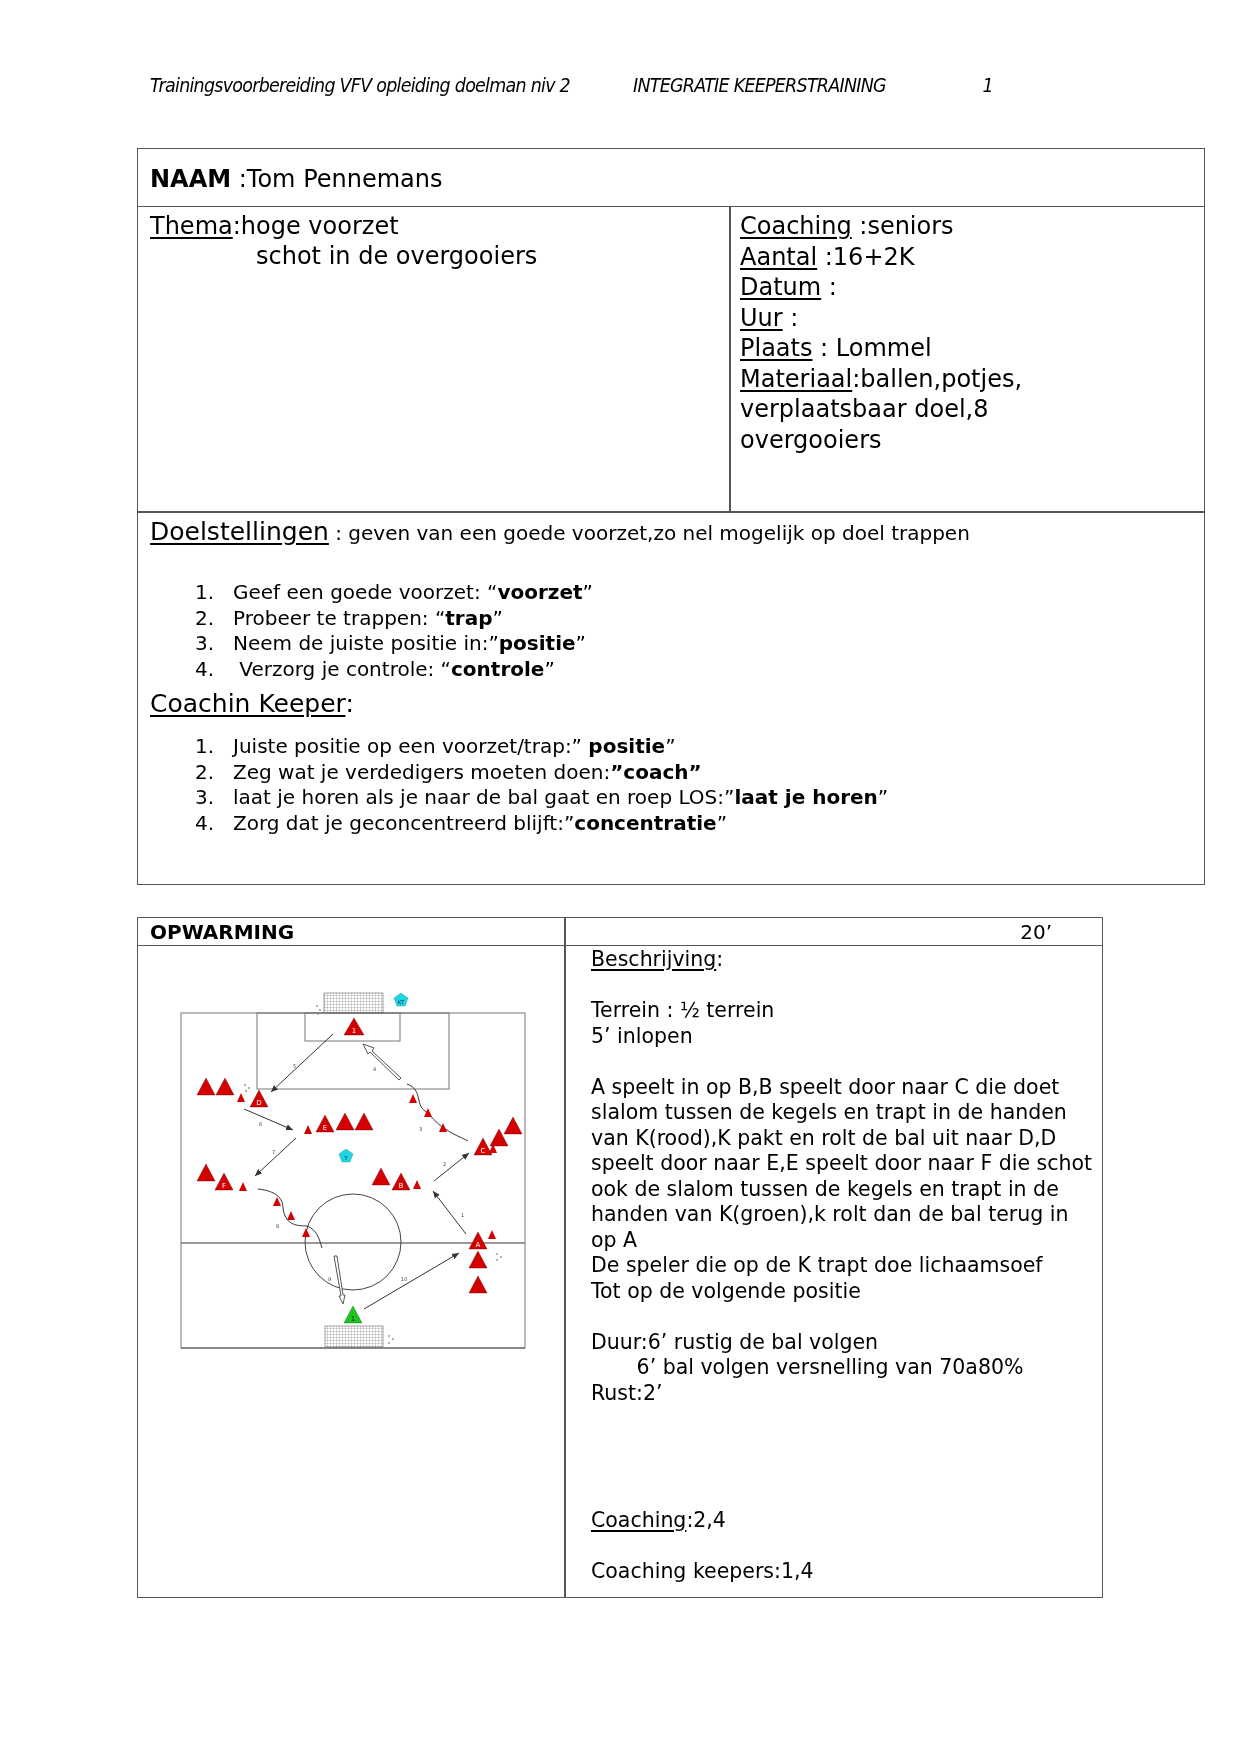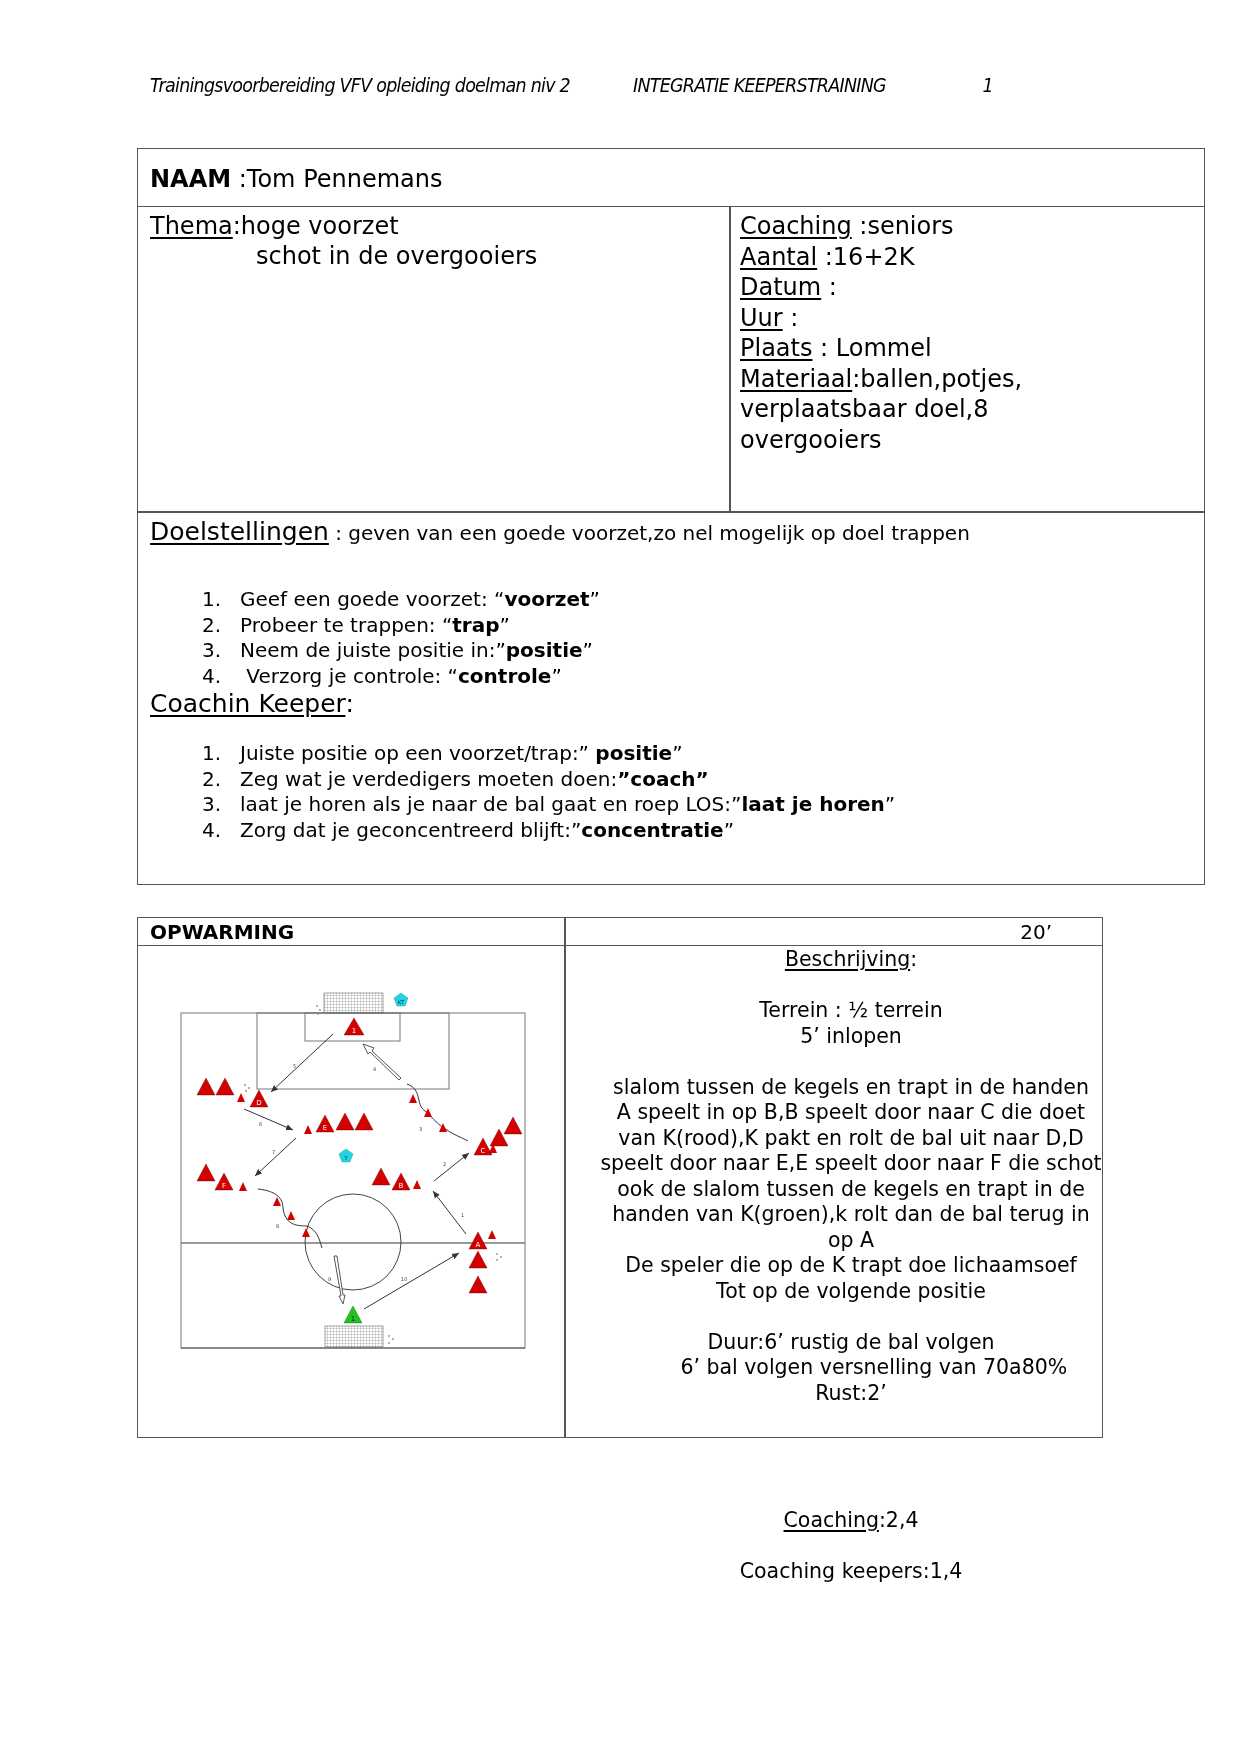--- a/index.html
+++ b/index.html
@@ -14,28 +14,28 @@
   .t1 .row-naam { position:absolute; left:0; top:0; right:0; height:57px; border-bottom:1.5px solid #555; }
   .t1 .naam { position:absolute; left:12px; top:16px; font-size:24px; white-space:nowrap; }
   .t1 .vsplit { position:absolute; left:591px; top:57px; width:1.5px; height:305px; background:#555; }
   .t1 .hsplit { position:absolute; left:0; right:0; top:362px; height:1.5px; background:#555; }
   .t1 .thema { position:absolute; left:12px; top:62px; font-size:24px; line-height:30px; white-space:nowrap; }
   .t1 .thema .l2 { padding-left:106px; }
   .t1 .meta { position:absolute; left:602px; top:62px; font-size:24px; line-height:30.5px; white-space:nowrap; }
   .t1 .doel { position:absolute; left:12px; top:368px; white-space:nowrap; }
   .t1 .doel .lbl { font-size:25px; }
   .t1 .doel .txt { font-size:20px; }
-  .t1 ol { margin:16px; padding:0; list-style:none; position:absolute; left:48px; font-size:20px; line-height:25.5px; white-space:nowrap; }
+  .t1 ol { margin:9px; padding:0; list-style:none; position:absolute; left:48px; font-size:20px; line-height:25.5px; white-space:nowrap; }
   .t1 ol li .n { display:inline-block; width:38px; }
   .t1 .ol1 { top:422px; }
   .t1 .coach { position:absolute; left:12px; top:540px; font-size:25px; white-space:nowrap; }
   .t1 .ol2 { top:576px; }
 
   
-  .t2 { position:absolute; left:137px; top:917px; width:966px; height:521px; border:1.5px solid #555; box-sizing:border-box;text-align:center; }
+  .t2 { position:absolute; left:137px; top:917px; width:966px; height:681px; border:1.5px solid #555; box-sizing:border-box; }
   .t2 .head { position:absolute; left:0; right:0; top:0; height:27px; border-bottom:1.5px solid #555; }
   .t2 .vsplit { position:absolute; left:426px; top:0; bottom:0; width:1.5px; background:#555; }
   .t2 .title { position:absolute; left:12px; top:2px; font-size:20px; font-weight:bold; }
   .t2 .dur { position:absolute; right:50px; top:2px; font-size:20px; }
   .t2 .desc { position:absolute; left:437px; top:29px; width:520px; font-size:20.5px; line-height:25.5px;margin-left:16px; }
   .t2 .desc div { white-space:nowrap; min-height:25.5px; }
   .t2 .diagram { position:absolute; left:33px; top:68px; width:370px; height:380px; }
 </style>
 </head>
 <body>
@@ -215,22 +215,22 @@
         <circle cx="218" cy="357" r="1"></circle>
     </g>
   </svg>
 
   <div class="desc">
     <div><span class="u">Beschrijving</span><span>:</span></div>
     <div></div>
     <div>Terrein : ½ terrein</div>
     <div>5’ inlopen</div>
     <div></div>
+    <div>A speelt in op B,B speelt door naar C die doet</div>
     <div>slalom tussen de kegels en trapt in de handen</div>
-    <div>A speelt in op B,B speelt door naar C die doet</div>
     <div>van K(rood),K pakt en rolt de bal uit naar D,D</div>
     <div>speelt door naar E,E speelt door naar F die schot</div>
     <div>ook de slalom tussen de kegels en trapt in de</div>
     <div>handen van K(groen),k rolt dan de bal terug in</div>
     <div>op A</div>
     <div>De speler die op de K trapt doe lichaamsoef</div>
     <div>Tot op de volgende positie</div>
     <div></div>
     <div>Duur:6’ rustig de bal volgen</div>
     <div style="white-space:pre">       6’ bal volgen versnelling van 70a80%</div>

